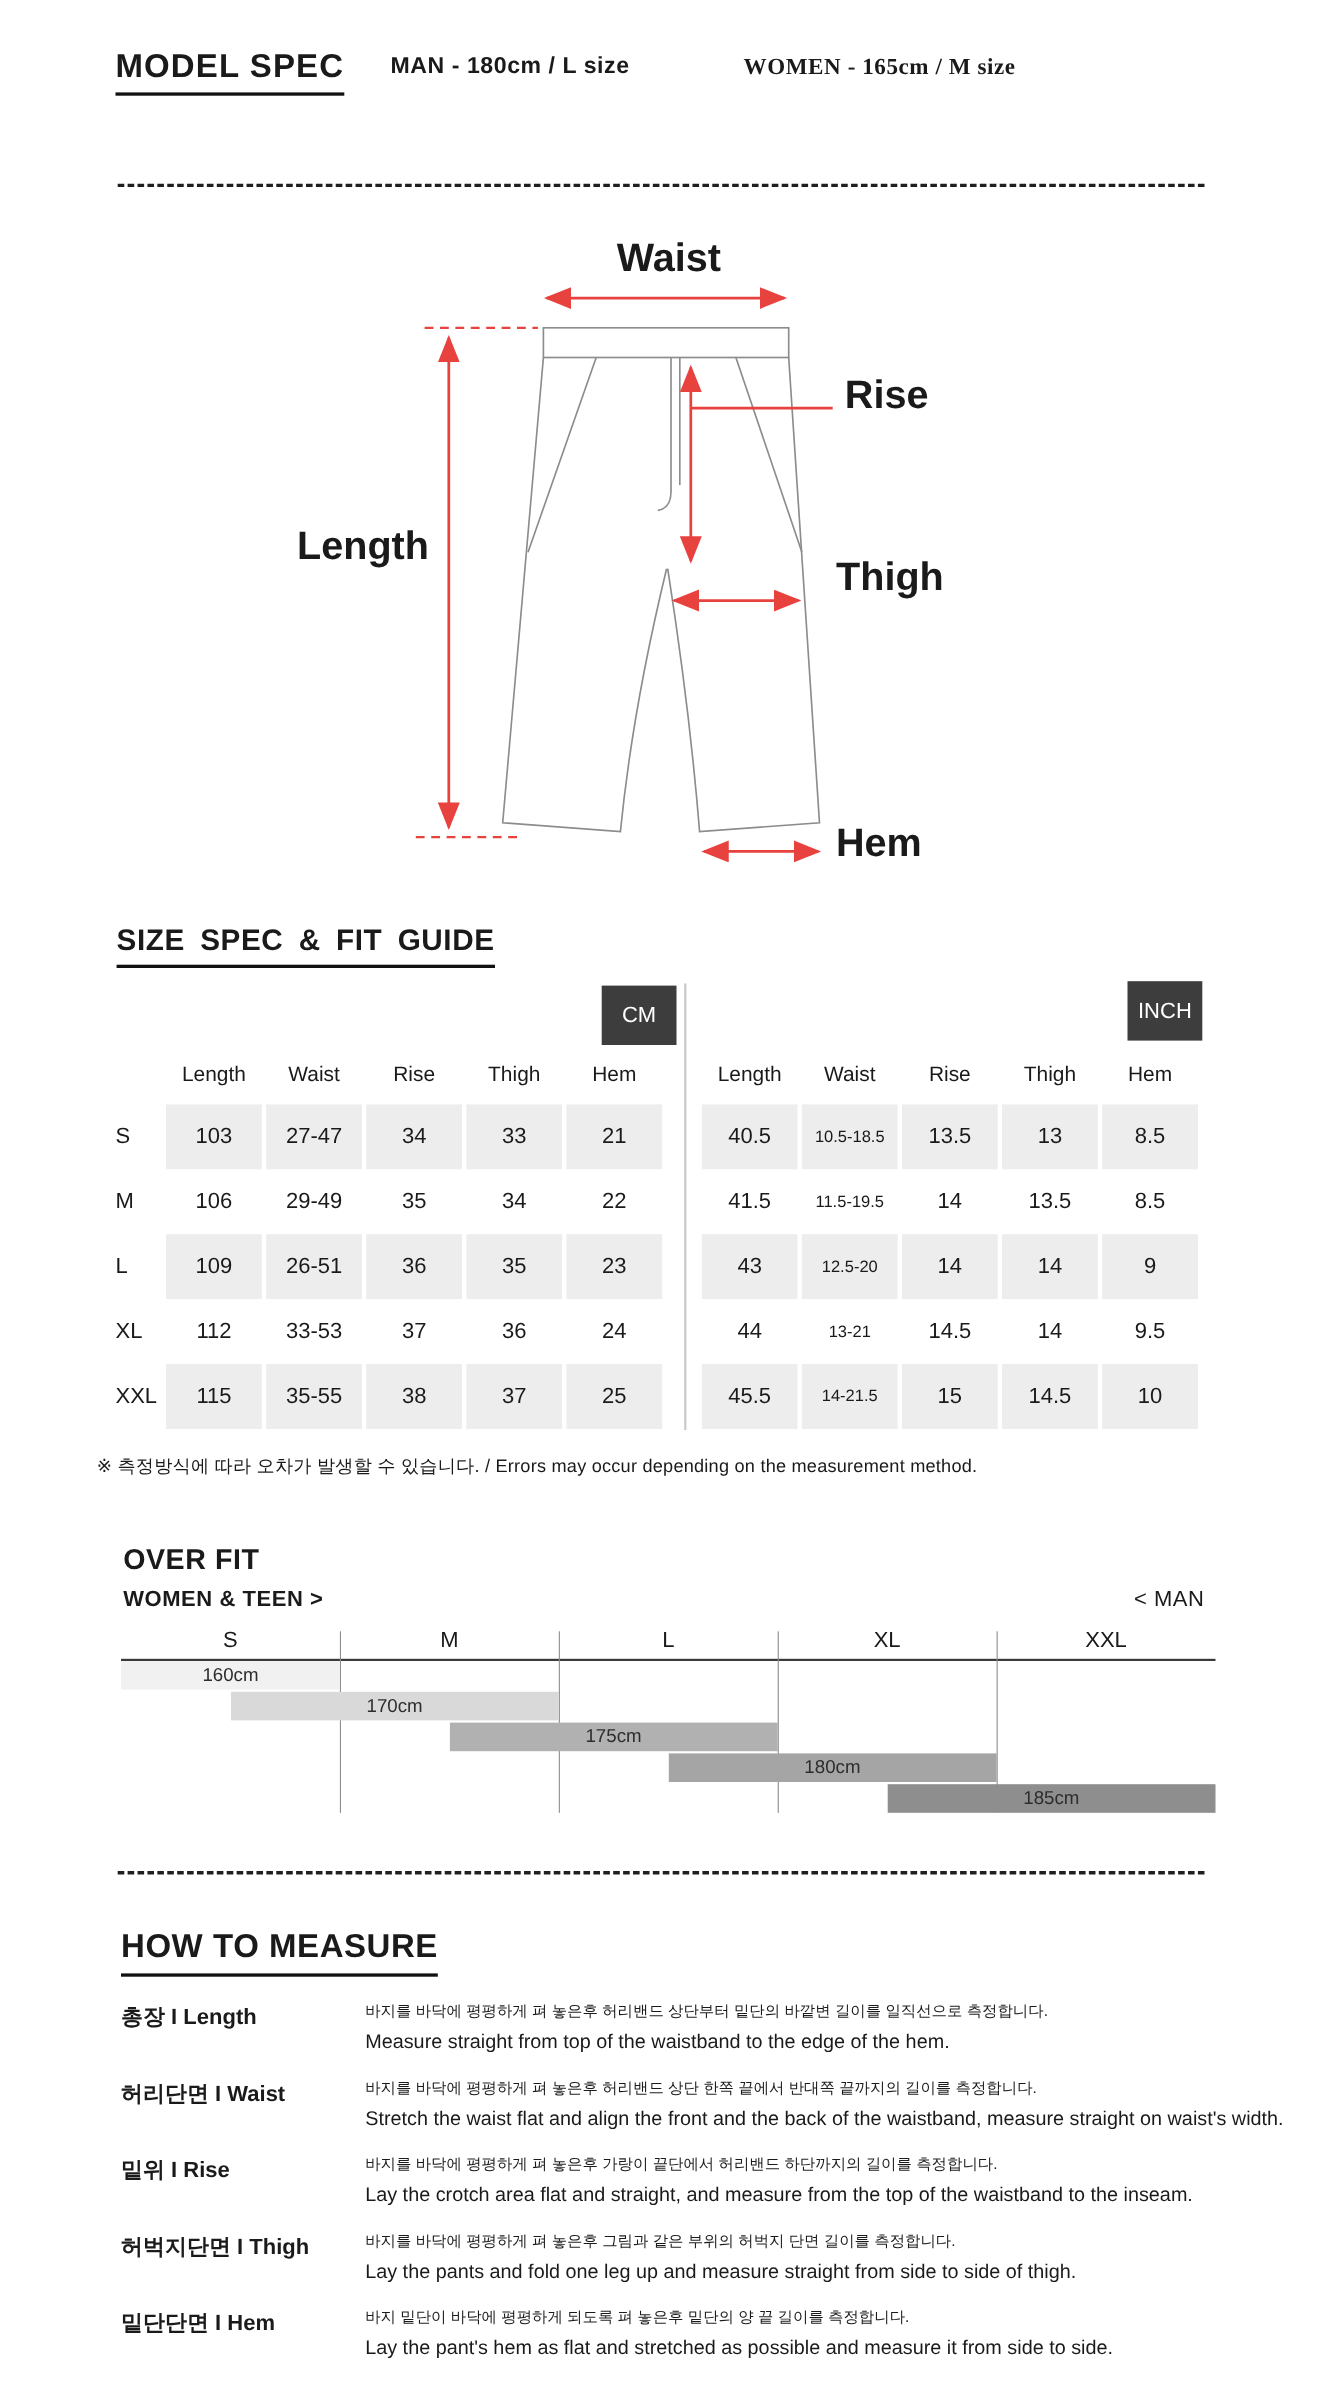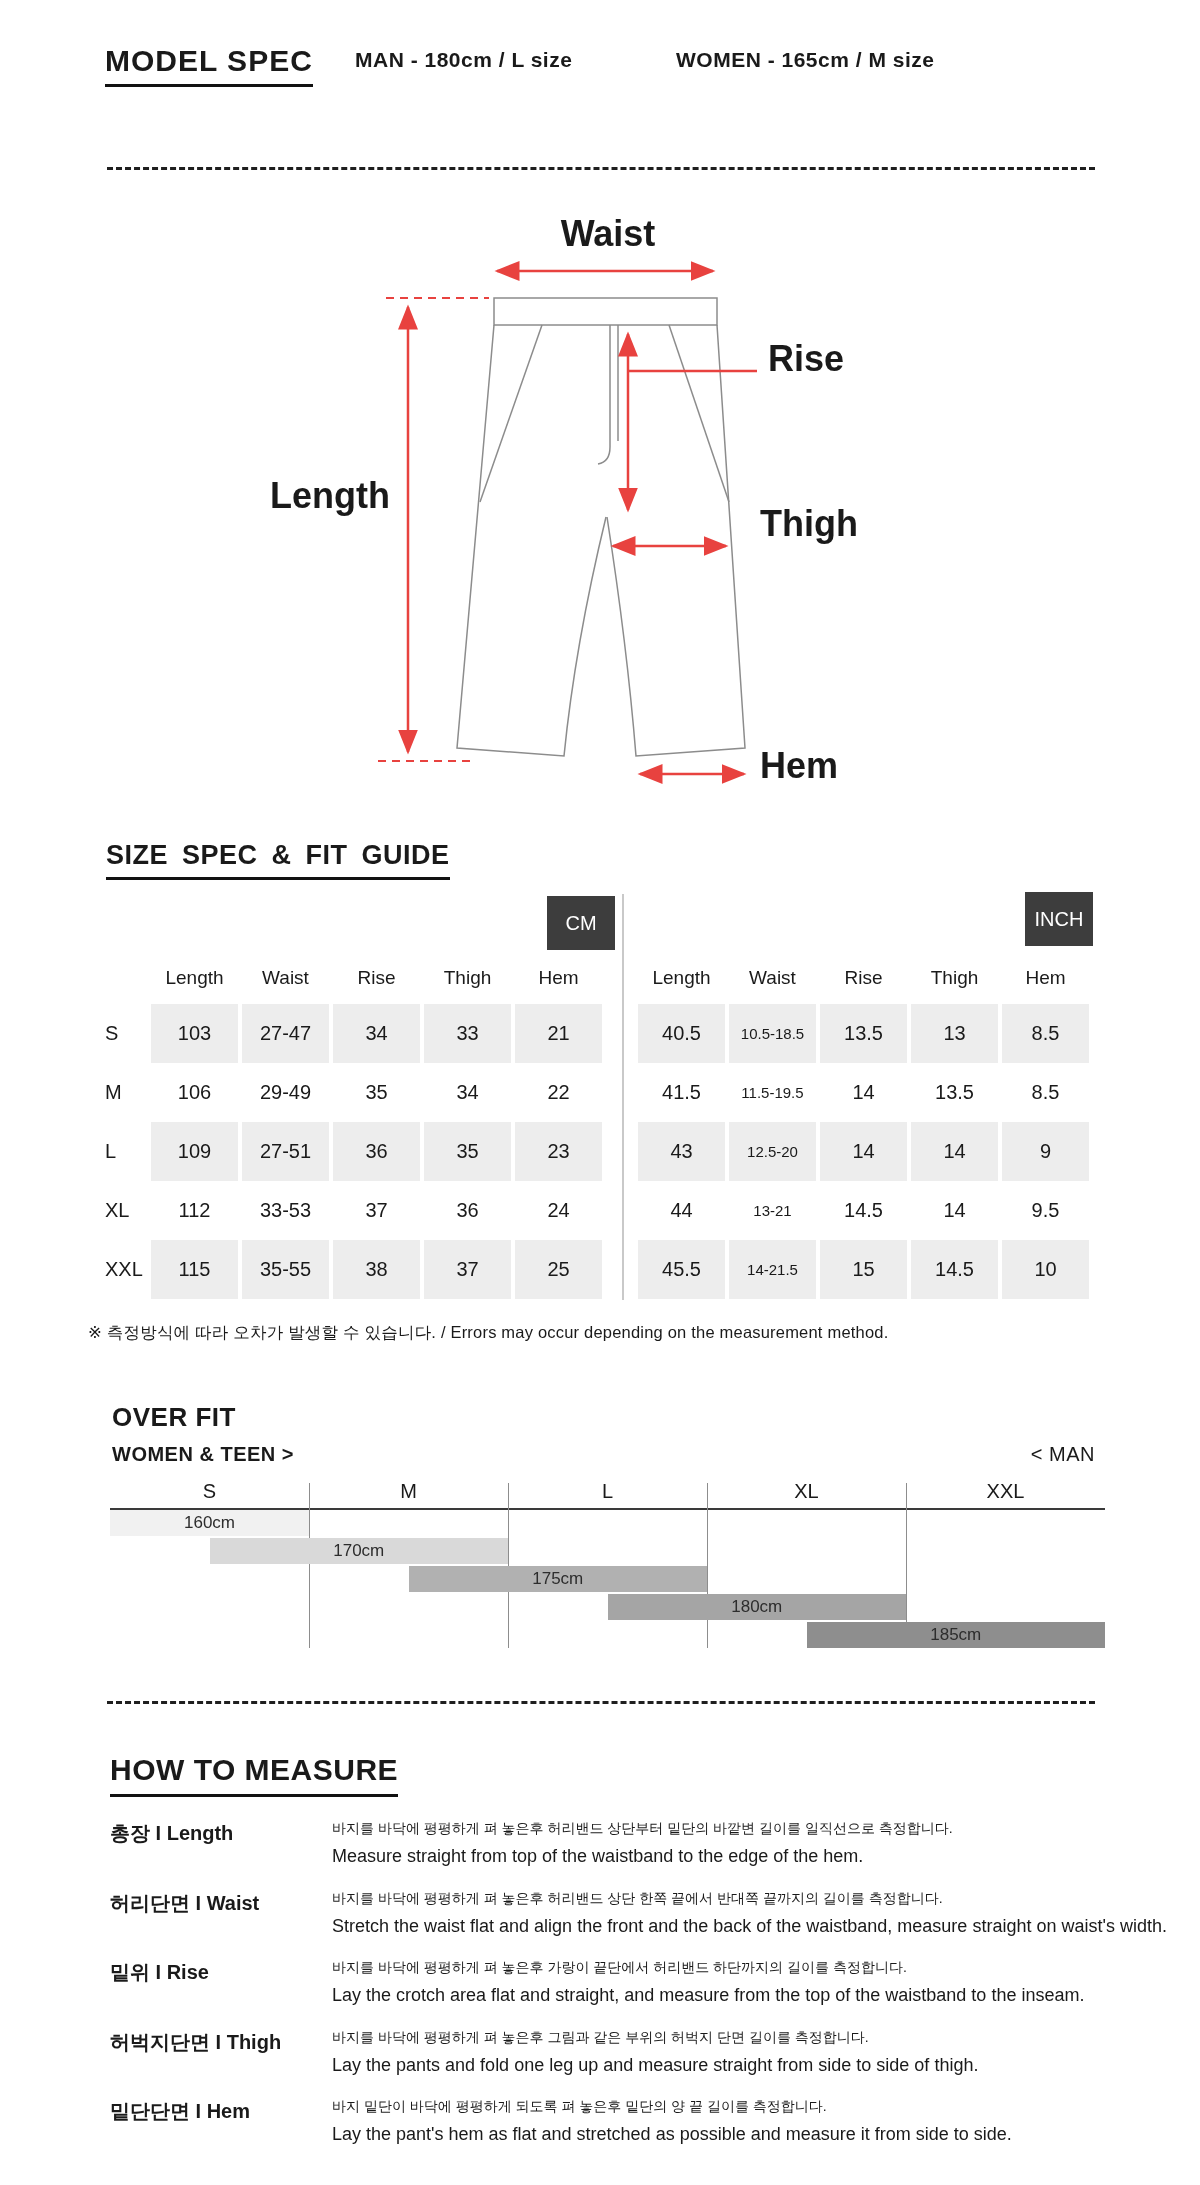--- a/index.html
+++ b/index.html
@@ -55,21 +55,21 @@
   svg text{font-family:"Liberation Sans","DejaVu Sans",sans-serif;}
   .diagram-label{font-size:36px;font-weight:bold;fill:#1a1a1a;}
 </style>
 </head>
 <body>
 
 <div class="page">
 
   <div class="abs model-spec-title" style="left:105px;top:44px;">MODEL SPEC</div>
   <div class="abs model-spec-item" style="left:355px;top:48px;">MAN - 180cm / L size</div>
-  <div class="abs model-spec-item" style="left:676px;top:48px;">WOMEN - 165cm / M size</div>
+  <div class="abs model-spec-item" style="left:676px;top:48px;font-family:Liberation Serif, serif;">WOMEN - 165cm / M size</div>
 
   <div class="abs dashed-div" style="left:107px;top:167px;"></div>
 
   <svg class="abs" style="left:250px;top:195px;" width="700" height="600" viewBox="250 195 700 600">
     <defs>
       <marker id="arrE" orient="auto" markerWidth="11" markerHeight="9" refX="9" refY="4">
           <path d="M0,0 L10,4 L0,8 z" fill="#e8423f"></path>
         </marker>
       <marker id="arrS" orient="auto-start-reverse" markerWidth="11" markerHeight="9" refX="9" refY="4">
           <path d="M0,0 L10,4 L0,8 z" fill="#e8423f"></path>
@@ -125,21 +125,21 @@
       <div class="cell shaded">33</div>
       <div class="cell shaded">21</div>
       <div class="cell size-col">M</div>
       <div class="cell">106</div>
       <div class="cell">29-49</div>
       <div class="cell">35</div>
       <div class="cell">34</div>
       <div class="cell">22</div>
       <div class="cell size-col">L</div>
       <div class="cell shaded">109</div>
-      <div class="cell shaded">27-51</div>
+      <div class="cell shaded">26-51</div>
       <div class="cell shaded">36</div>
       <div class="cell shaded">35</div>
       <div class="cell shaded">23</div>
       <div class="cell size-col">XL</div>
       <div class="cell">112</div>
       <div class="cell">33-53</div>
       <div class="cell">37</div>
       <div class="cell">36</div>
       <div class="cell">24</div>
       <div class="cell size-col">XXL</div>

